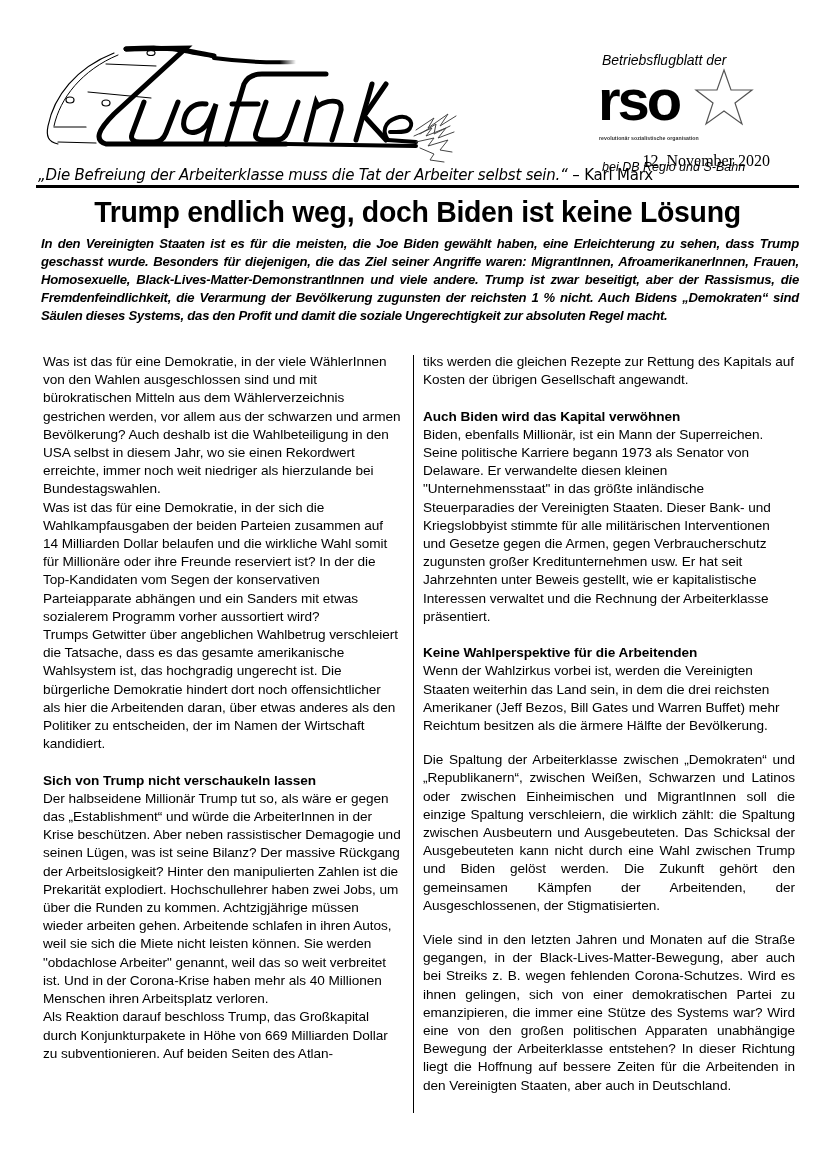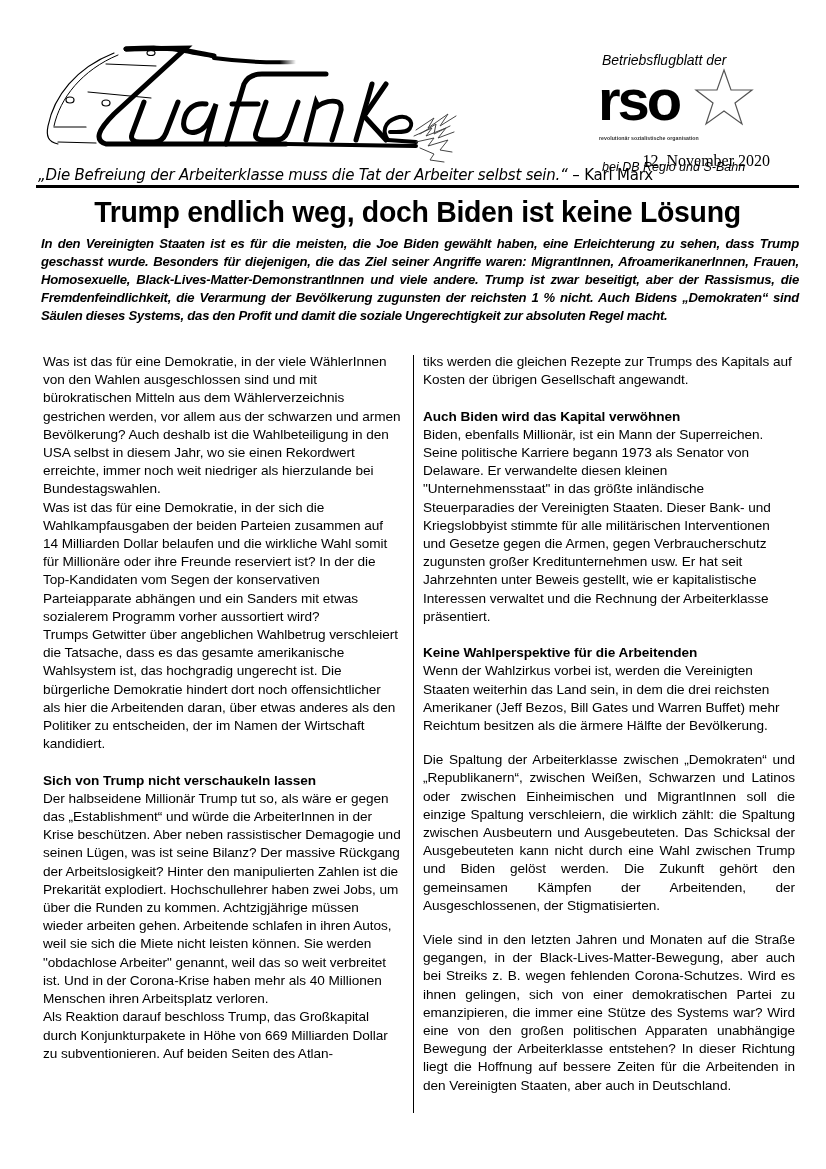--- a/index.html
+++ b/index.html
@@ -125,21 +125,21 @@
     <p>Trumps Getwitter über angeblichen Wahlbetrug verschleiert die Tatsache, dass es das gesamte amerikanische Wahlsystem ist, das hochgradig ungerecht ist. Die bürgerliche Demokratie hindert dort noch offensichtlicher als hier die Arbeitenden daran, über etwas anderes als den Politiker zu entscheiden, der im Namen der Wirtschaft kandidiert.</p>
     <div class="gap"></div>
     <h2>Sich von Trump nicht verschaukeln lassen</h2>
     <p>Der halbseidene Millionär Trump tut so, als wäre er gegen das „Establishment“ und würde die ArbeiterInnen in der Krise beschützen. Aber neben rassistischer Demagogie und seinen Lügen, was ist seine Bilanz? Der massive Rückgang der Arbeitslosigkeit? Hinter den manipulierten Zahlen ist die Prekarität explodiert. Hochschullehrer haben zwei Jobs, um über die Runden zu kommen. Achtzigjährige müssen wieder arbeiten gehen. Arbeitende schlafen in ihren Autos, weil sie sich die Miete nicht leisten können. Sie werden "obdachlose Arbeiter" genannt, weil das so weit verbreitet ist. Und in der Corona-Krise haben mehr als 40 Millionen Menschen ihren Arbeitsplatz verloren.</p>
     <p>Als Reaktion darauf beschloss Trump, das Großkapital durch Konjunkturpakete in Höhe von 669 Milliarden Dollar zu subventionieren. Auf beiden Seiten des Atlan-</p>
   </div>
 
   <div class="col-divider"></div>
 
   <div class="col col-right">
-    <p>tiks werden die gleichen Rezepte zur Trumps des Kapitals auf Kosten der übrigen Gesellschaft angewandt.</p>
+    <p>tiks werden die gleichen Rezepte zur Rettung des Kapitals auf Kosten der übrigen Gesellschaft angewandt.</p>
     <div class="gap"></div>
     <h2>Auch Biden wird das Kapital verwöhnen</h2>
     <p>Biden, ebenfalls Millionär, ist ein Mann der Superreichen. Seine politische Karriere begann 1973 als Senator von Delaware. Er verwandelte diesen kleinen "Unternehmensstaat" in das größte inländische Steuerparadies der Vereinigten Staaten. Dieser Bank- und Kriegslobbyist stimmte für alle militärischen Interventionen und Gesetze gegen die Armen, gegen Verbraucherschutz zugunsten großer Kreditunternehmen usw. Er hat seit Jahrzehnten unter Beweis gestellt, wie er kapitalistische Interessen verwaltet und die Rechnung der Arbeiterklasse präsentiert.</p>
     <div class="gap"></div>
     <h2>Keine Wahlperspektive für die Arbeitenden</h2>
     <p>Wenn der Wahlzirkus vorbei ist, werden die Vereinigten Staaten weiterhin das Land sein, in dem die drei reichsten Amerikaner (Jeff Bezos, Bill Gates und Warren Buffet) mehr Reichtum besitzen als die ärmere Hälfte der Bevölkerung.</p>
     <p class="just">Die Spaltung der Arbeiterklasse zwischen „Demokraten“ und „Republikanern“, zwischen Weißen, Schwarzen und Latinos oder zwischen Einheimischen und MigrantInnen soll die einzige Spaltung verschleiern, die wirklich zählt: die Spaltung zwischen Ausbeutern und Ausgebeuteten. Das Schicksal der Ausgebeuteten kann nicht durch eine Wahl zwischen Trump und Biden gelöst werden. Die Zukunft gehört den gemeinsamen Kämpfen der Arbeitenden, der Ausgeschlossenen, der Stigmatisierten.</p>
     <p class="just">Viele sind in den letzten Jahren und Monaten auf die Straße gegangen, in der Black-Lives-Matter-Bewegung, aber auch bei Streiks z. B. wegen fehlenden Corona-Schutzes. Wird es ihnen gelingen, sich von einer demokratischen Partei zu emanzipieren, die immer eine Stütze des Systems war? Wird eine von den großen politischen Apparaten unabhängige Bewegung der Arbeiterklasse entstehen? In dieser Richtung liegt die Hoffnung auf bessere Zeiten für die Arbeitenden in den Vereinigten Staaten, aber auch in Deutschland.</p>
   </div>
 

